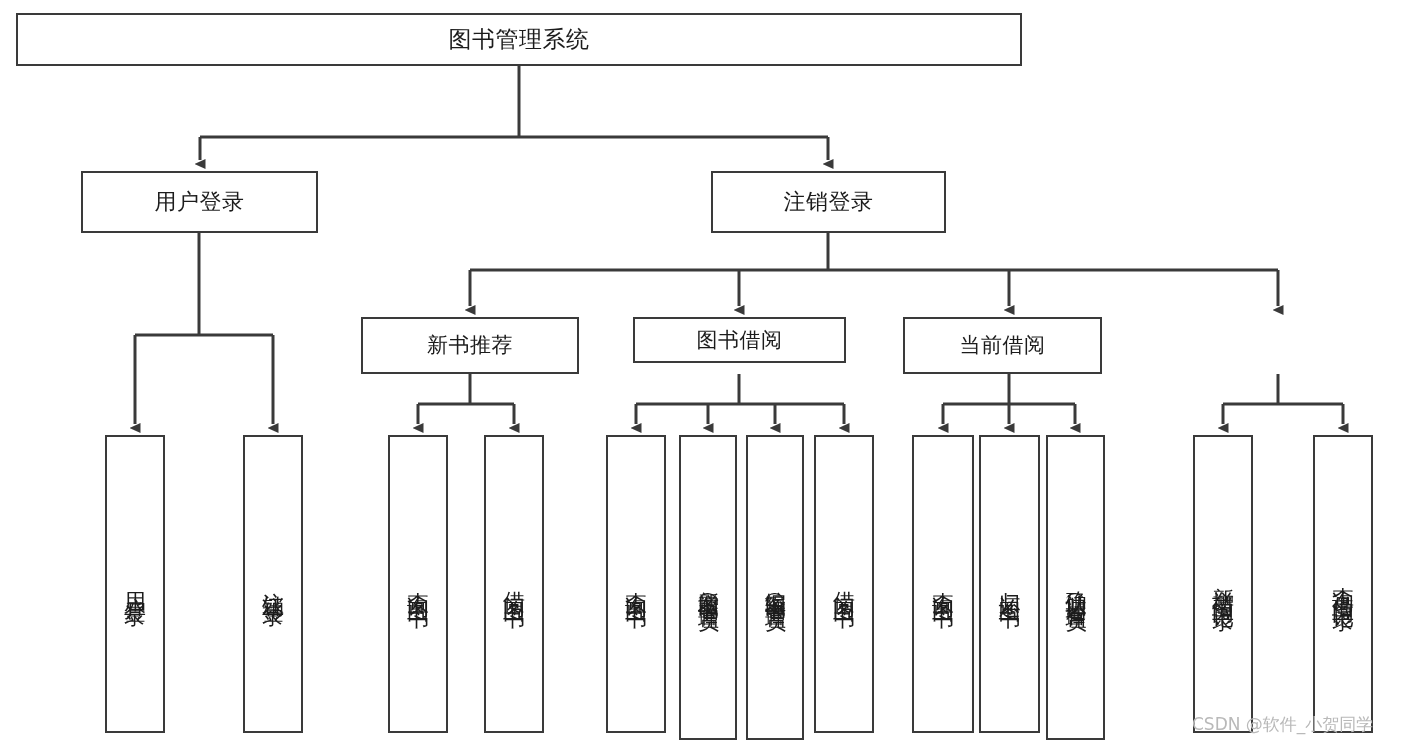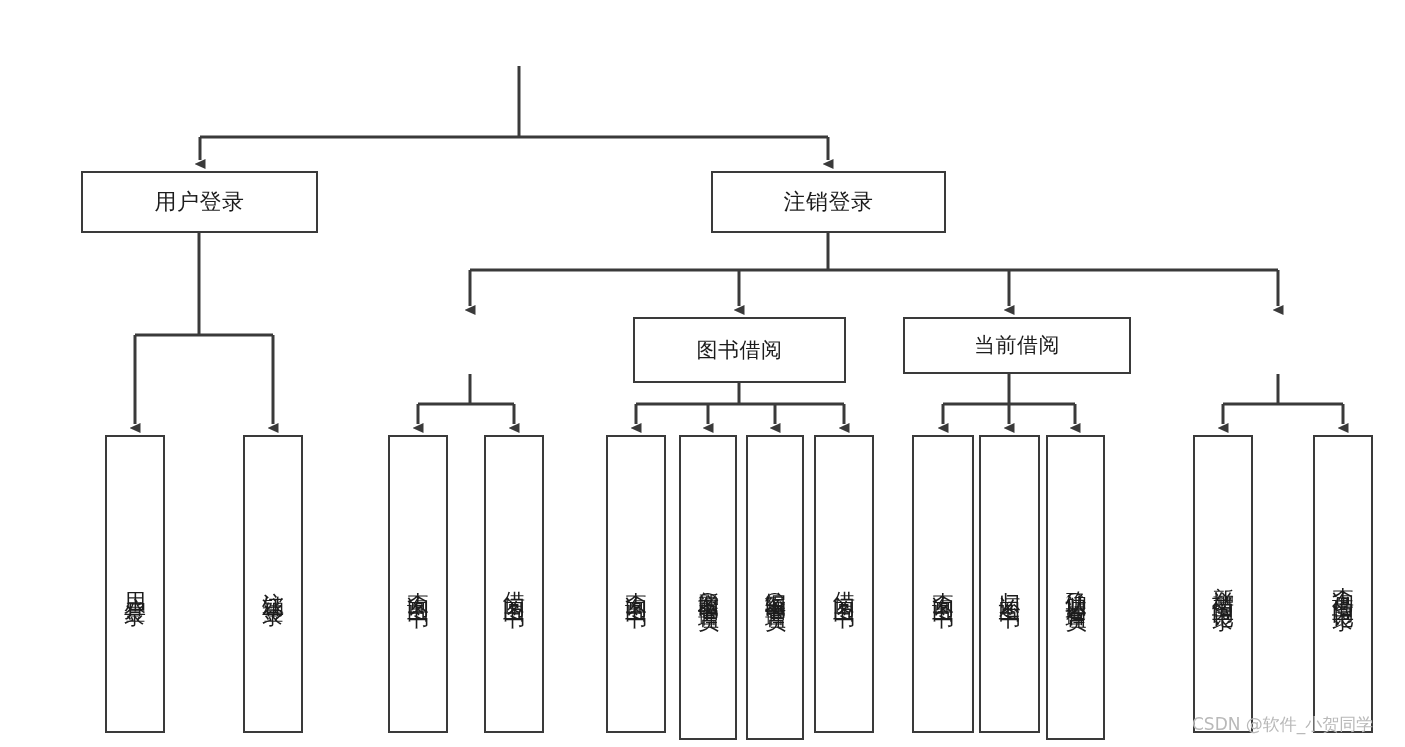--- a/index.html
+++ b/index.html
@@ -129,32 +129,38 @@
     </g>
 
     <g stroke="#3a3a3a" stroke-width="3" fill="none">
       <path d="M1278,374 L1278,404"></path>
       <path d="M1223,404 L1343,404"></path>
       <path d="M1223,404 L1223,424" marker-end="url(#arrow)"></path>
       <path d="M1343,404 L1343,424" marker-end="url(#arrow)"></path>
     </g>
   </svg>
 
+  <div class="node root h-node" style="left:16px;top:13px;width:1006px;height:53px;">
+    <span class="lbl">图书管理系统</span>
+  </div>
 
   <div class="node lvl2 h-node" style="left:81px;top:171px;width:237px;height:62px;">
     <span class="lbl">用户登录</span>
   </div>
   <div class="node lvl2 h-node" style="left:711px;top:171px;width:235px;height:62px;">
     <span class="lbl">注销登录</span>
   </div>
 
-  <div class="node lvl3 h-node" style="left:633px;top:317px;width:213px;height:66px;">
+  <div class="node lvl3 h-node" style="left:361px;top:317px;width:218px;height:57px;">
+    <span class="lbl">新书推荐</span>
+  </div>
+  <div class="node lvl3 h-node" style="left:633px;top:317px;width:213px;height:46px;">
     <span class="lbl">图书借阅</span>
   </div>
-  <div class="node lvl3 h-node" style="left:903px;top:317px;width:228px;height:57px;">
+  <div class="node lvl3 h-node" style="left:903px;top:317px;width:199px;height:57px;">
     <span class="lbl">当前借阅</span>
   </div>
 
   <div class="node v-node" style="left:105px;top:435px;width:60px;height:298px;">
     <span class="lbl">用户登录</span>
   </div>
   <div class="node v-node" style="left:243px;top:435px;width:60px;height:298px;">
     <span class="lbl">注销登录</span>
   </div>
   <div class="node v-node" style="left:388px;top:435px;width:60px;height:298px;">

